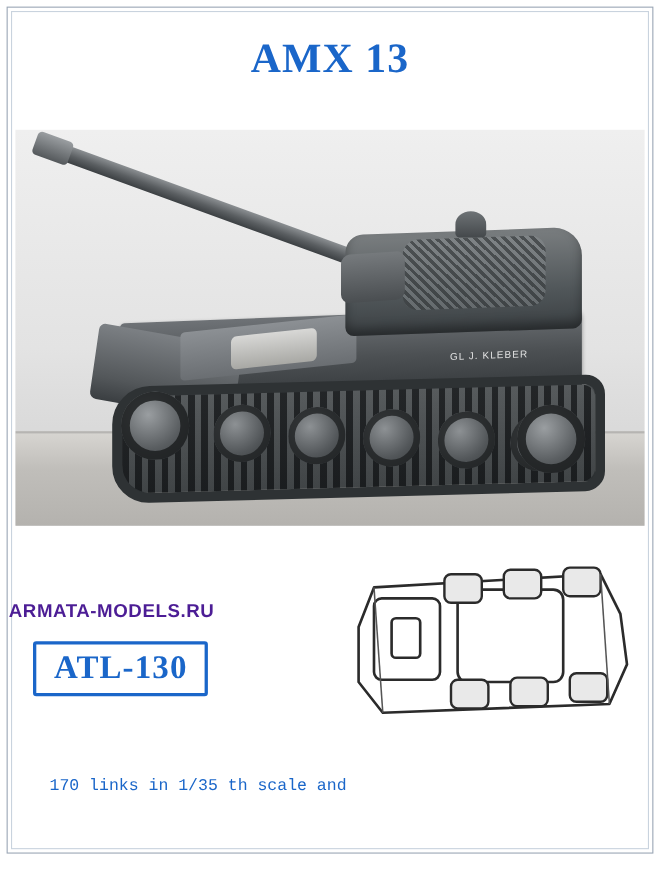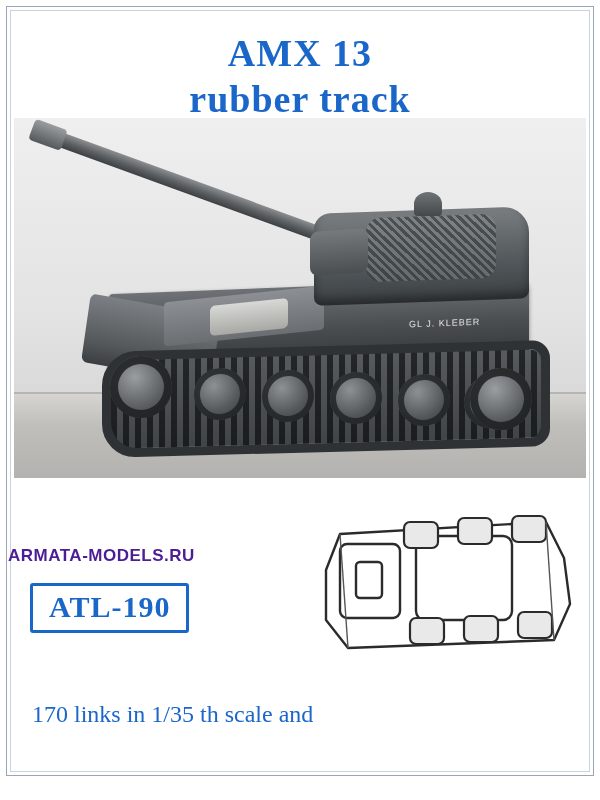--- a/index.html
+++ b/index.html
@@ -261,26 +261,26 @@
     font-family: "Liberation Serif", serif;
     font-weight: bold;
     font-size: 30px;
     letter-spacing: 1px;
     line-height: 32px;
   }
 
   
   .desc {
     position: absolute;
-    left: 32px;
+    left: 45px;
     top: 700px;
     width: 520px;
     color: #1a66c9;
-    font-family: Liberation Serif, serif;
-    font-size: 24px;
+    font-family: Liberation Mono, monospace;
+    font-size: 15px;
     line-height: 29px;
   }
 
   
   .watermark {
     position: absolute;
     left: 8px;
     bottom: 3px;
     color: #4c1d95;
     font-family: "Liberation Sans", sans-serif;
@@ -291,21 +291,20 @@
 </style>
 </head>
 <body>
 
 <div class="page">
   <div class="frame"></div>
   <div class="inner-frame"></div>
 
   <div class="title-block">
     <div class="title-line">AMX 13</div>
-    <div class="title-line">rubber track</div>
   </div>
 
   <div class="photo">
     <div class="ground"></div>
 
     <div class="barrel"></div>
     <div class="muzzle"></div>
 
     <div class="hull"></div>
     <div class="hull-front"></div>
@@ -349,21 +348,21 @@
         <rect x="222" y="112" width="34" height="26" rx="6"></rect>
       </g>
       <g fill="none" stroke="#555" stroke-width="1.4">
         <path d="M44 34 L52 148"></path>
         <path d="M250 22 L258 140"></path>
       </g>
     </svg>
   </div>
 
   <div class="code-badge">
-    <div class="code-text">ATL-190</div>
+    <div class="code-text">ATL-130</div>
   </div>
 
   <div class="desc">
     <div>170 links in 1/35 th scale and</div>
   </div>
 
   <div class="watermark">ARMATA-MODELS.RU</div>
 </div>
 
 </body></html>

